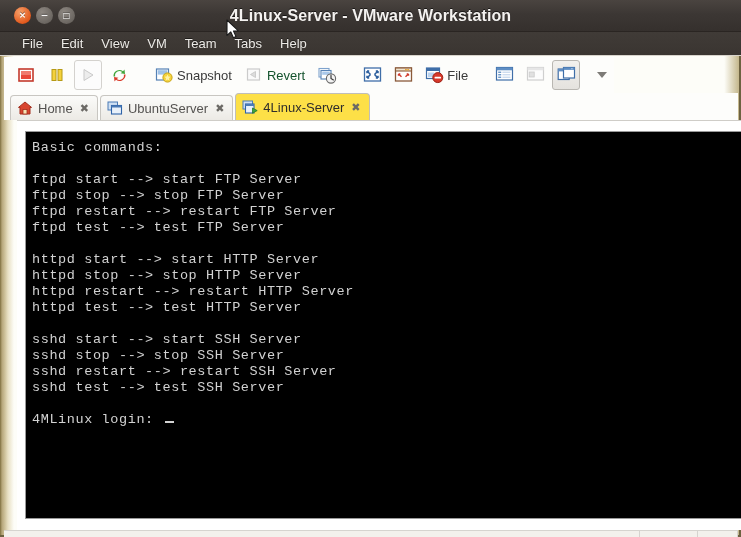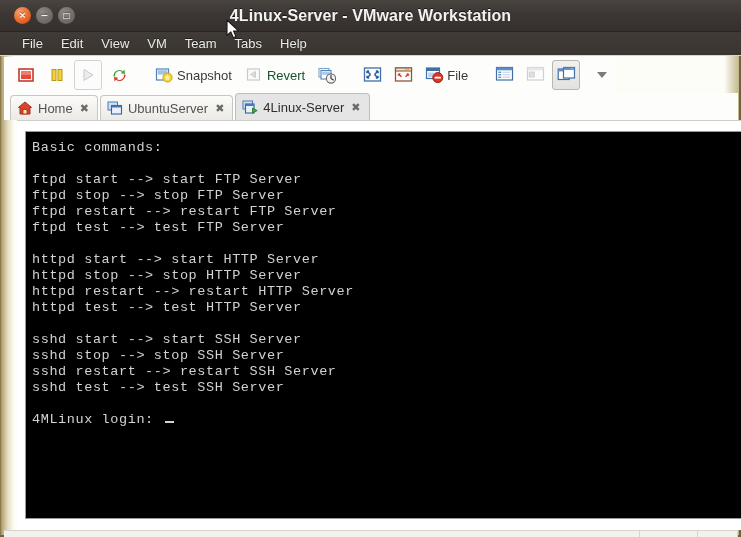--- a/index.html
+++ b/index.html
@@ -83,21 +83,21 @@
   }
   .tab {
     display:flex; align-items:center; gap:5px;
     height:25px; padding:0 8px 0 6px;
     border:1px solid #c8c6c1; border-bottom:none;
     border-radius:4px 4px 0 0;
     background:linear-gradient(180deg,#fbfbf9,#eceae5);
     margin-right:2px;
   }
   .tab.active {
-    background:#e5e5e5; border-color:#c0beb9;
+    background:#fde047; border-color:#c0beb9;
     height:27px; position:relative; z-index:3;
   }
   .tab-label { font-size:13px; color:#545250; }
   .tab.active .tab-label { color:#2f2d2b; }
   .tab-close {
     font-size:11px; color:#6c6a66; font-weight:bold;
     font-family:"DejaVu Sans", sans-serif; line-height:1; margin-left:2px;
   }
 
   

